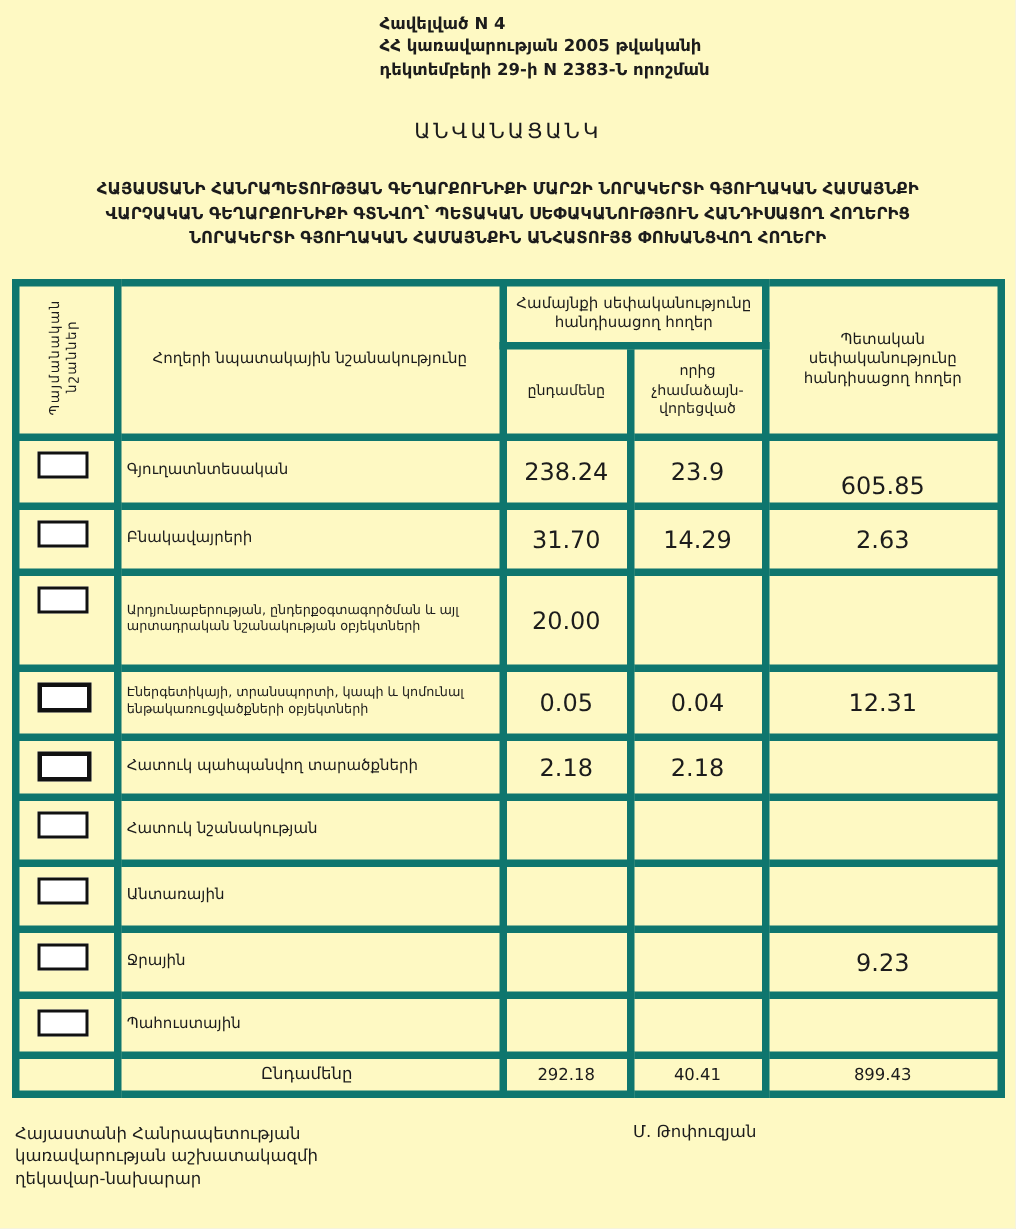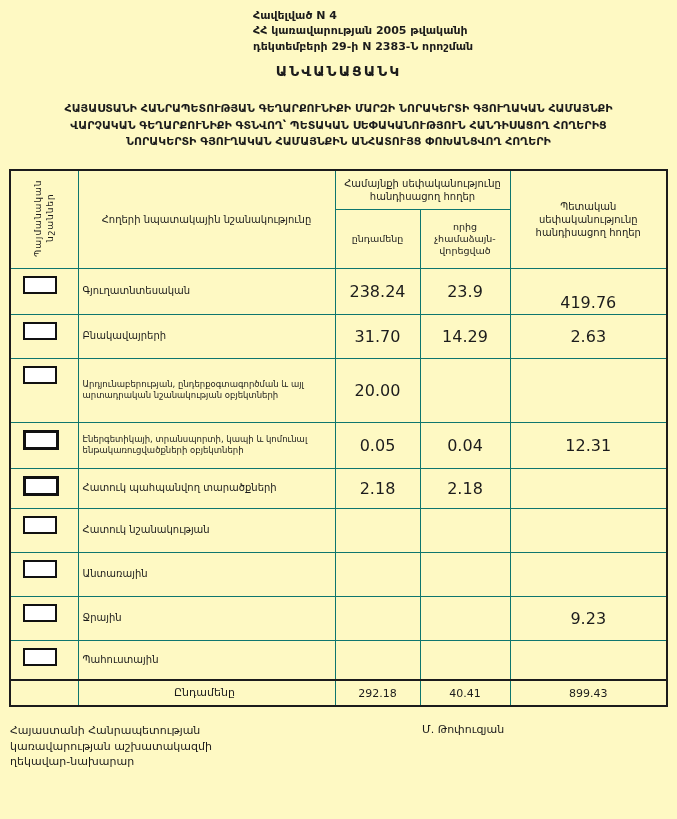--- a/index.html
+++ b/index.html
@@ -5,31 +5,31 @@
   html,body { margin:0; padding:0; background:#f0f0f0; }
   .page {
     width:677px; height:819px; margin:0 auto; background:#fef9c3;
     font-family:"DejaVu Sans", sans-serif; color:#1c1c1c; position:relative;
     box-sizing:border-box; overflow:hidden;
   }
   .appendix {
     padding-top:8px; margin-left:253px; font-size:11px; font-weight:bold; line-height:1.4;
   }
   .doc-title {
-    text-align:center; margin-top:9px; font-size:14px; font-weight:bold; letter-spacing:2px;
+    text-align:center; margin-top:26px; font-size:14px; font-weight:normal; letter-spacing:2px;
   }
   .heading {
     text-align:center; margin-top:22px; font-size:11px; font-weight:bold; line-height:1.5;
   }
   table.land {
     border-collapse:collapse; margin:18px auto 0 auto; width:657px;
     border:2px solid #1c1c1c; table-layout:fixed;
   }
   table.land th, table.land td {
-    border:1px solid #0f766e; font-weight:normal; padding:2px 4px; box-sizing:border-box;
+    border:5px solid #0f766e; font-weight:normal; padding:2px 4px; box-sizing:border-box;
   }
   th.hdr { font-size:10px; text-align:center; vertical-align:middle; line-height:1.3; }
   th.sub { font-size:9.5px; }
   .vert-cell { vertical-align:middle; text-align:center; }
   .vert {
     display:inline-block;
     writing-mode:vertical-rl;
     transform:rotate(180deg);
     font-size:9px; letter-spacing:1px; line-height:1.3;
     max-height:90px; white-space:normal;
@@ -97,21 +97,21 @@
       </tr>
     </thead>
     <tbody>
       <tr class="r1">
         <td class="c-sym">
             <div class="sym"></div>
           </td>
         <td class="c-label">Գյուղատնտեսական</td>
         <td class="c-num">238.24</td>
         <td class="c-num">23.9</td>
-        <td class="c-num vb">419.76</td>
+        <td class="c-num vb">605.85</td>
       </tr>
       <tr class="r2">
         <td class="c-sym">
             <div class="sym"></div>
           </td>
         <td class="c-label">Բնակավայրերի</td>
         <td class="c-num">31.70</td>
         <td class="c-num">14.29</td>
         <td class="c-num">2.63</td>
       </tr>

